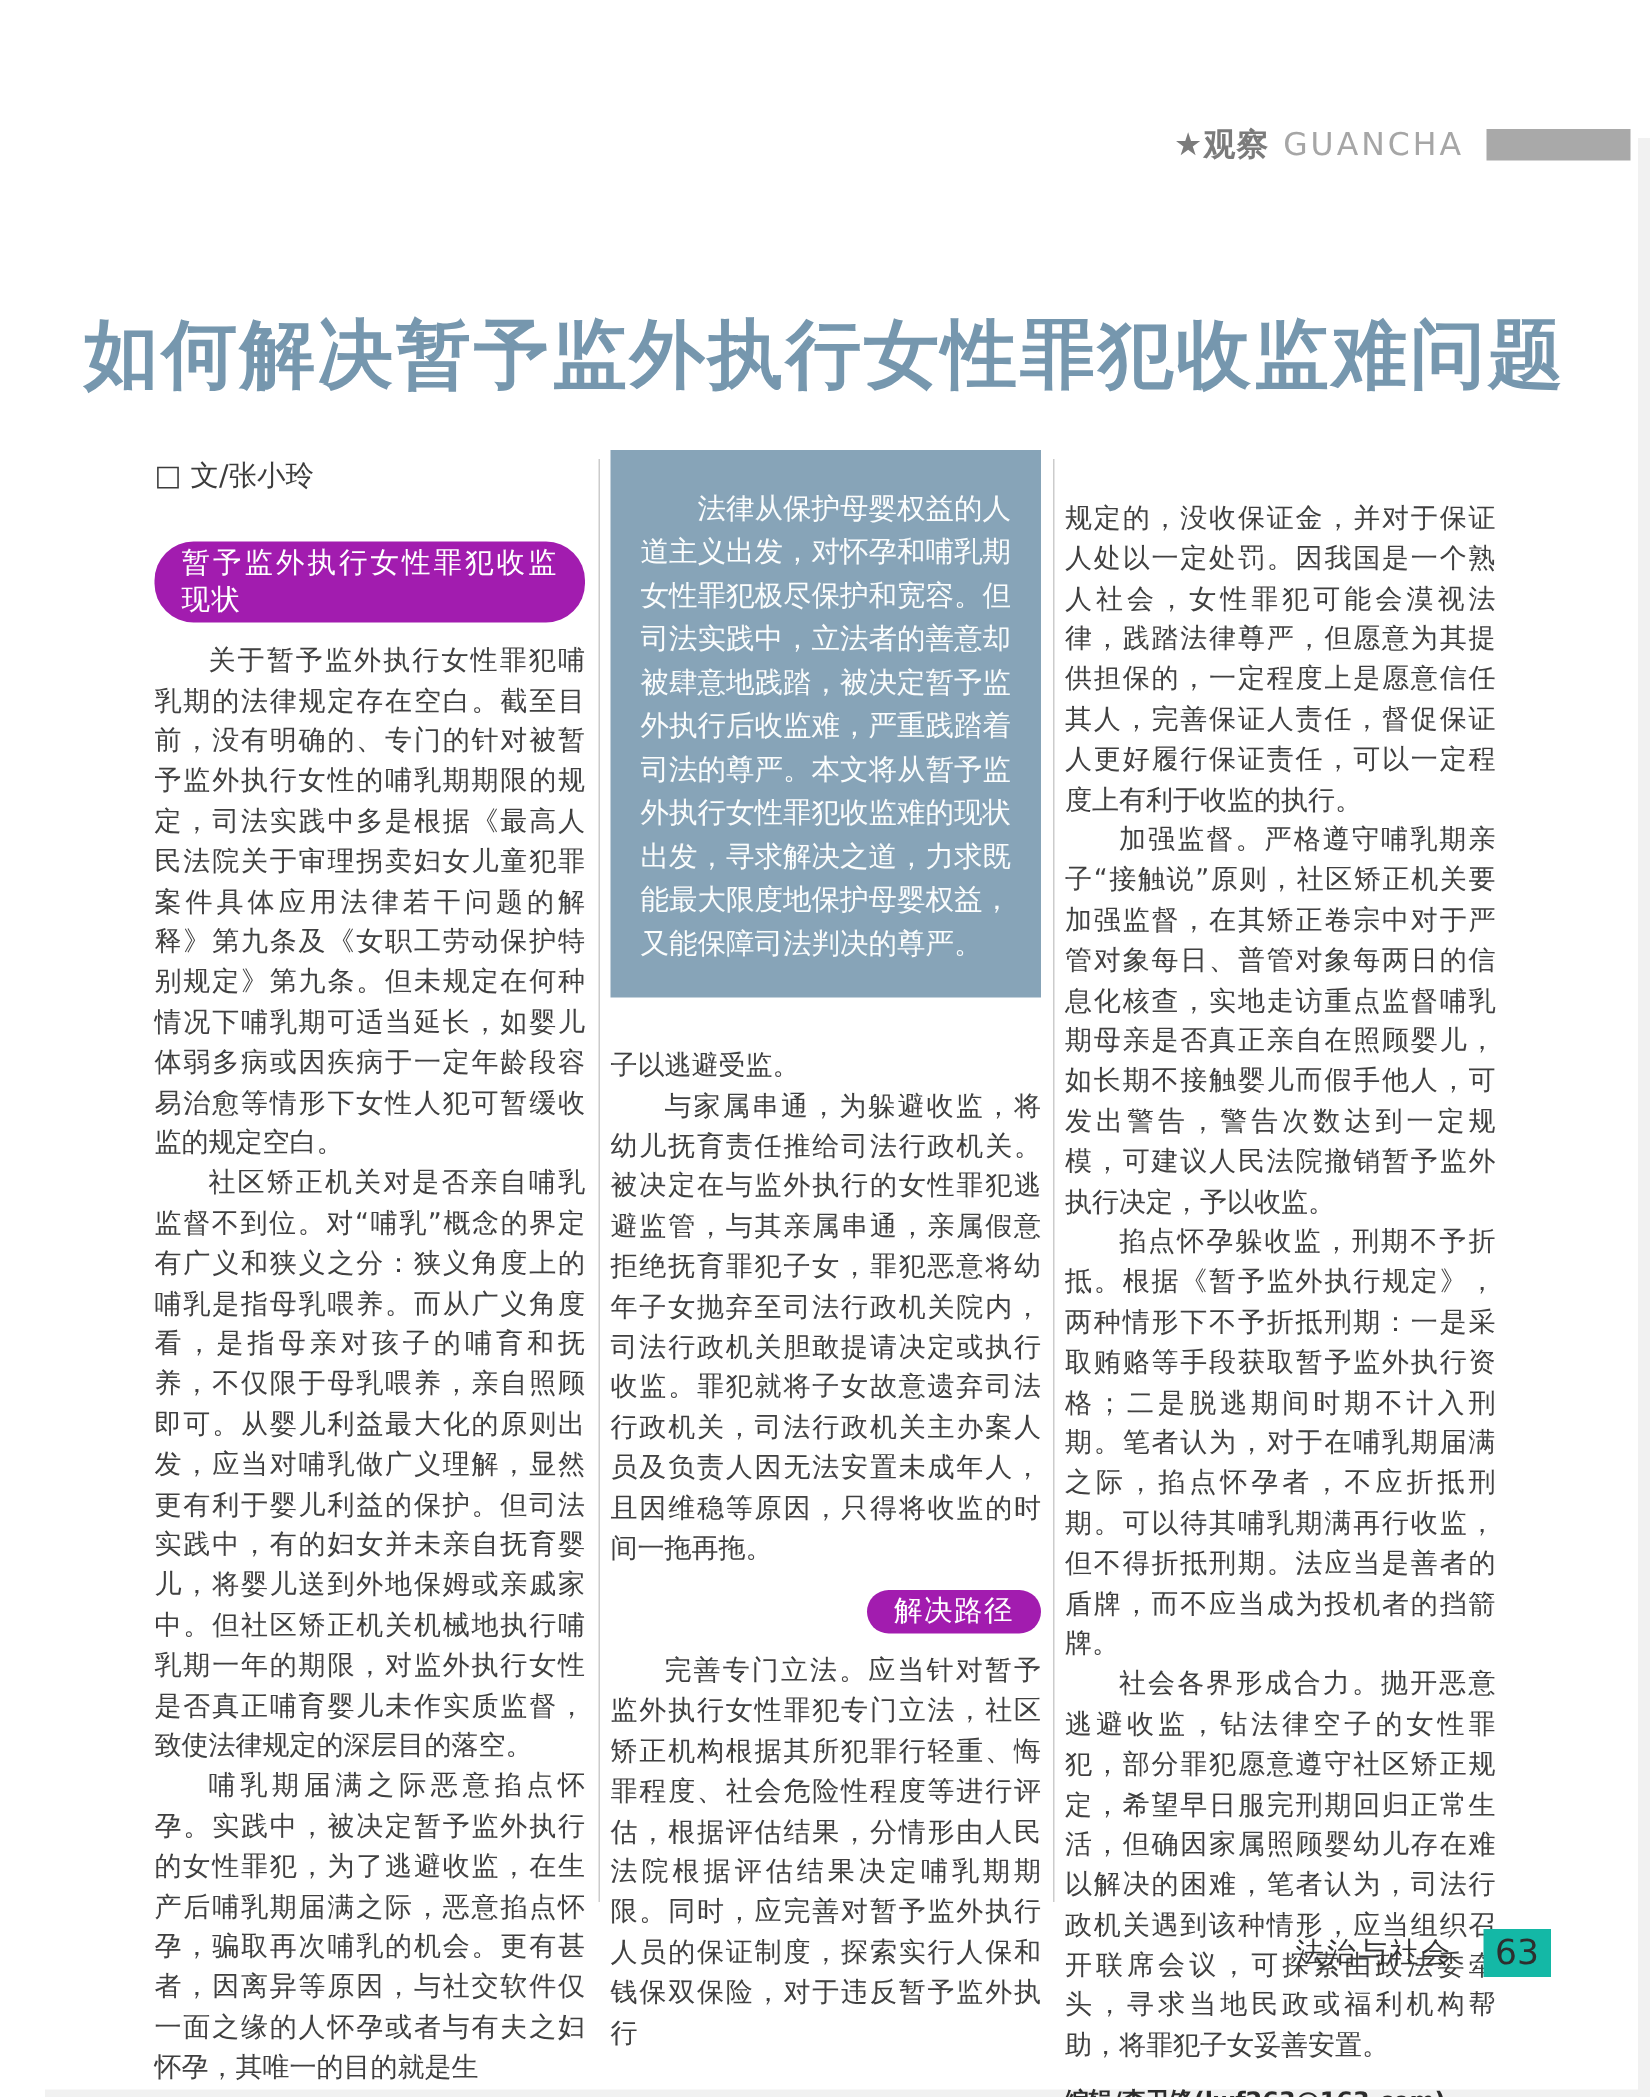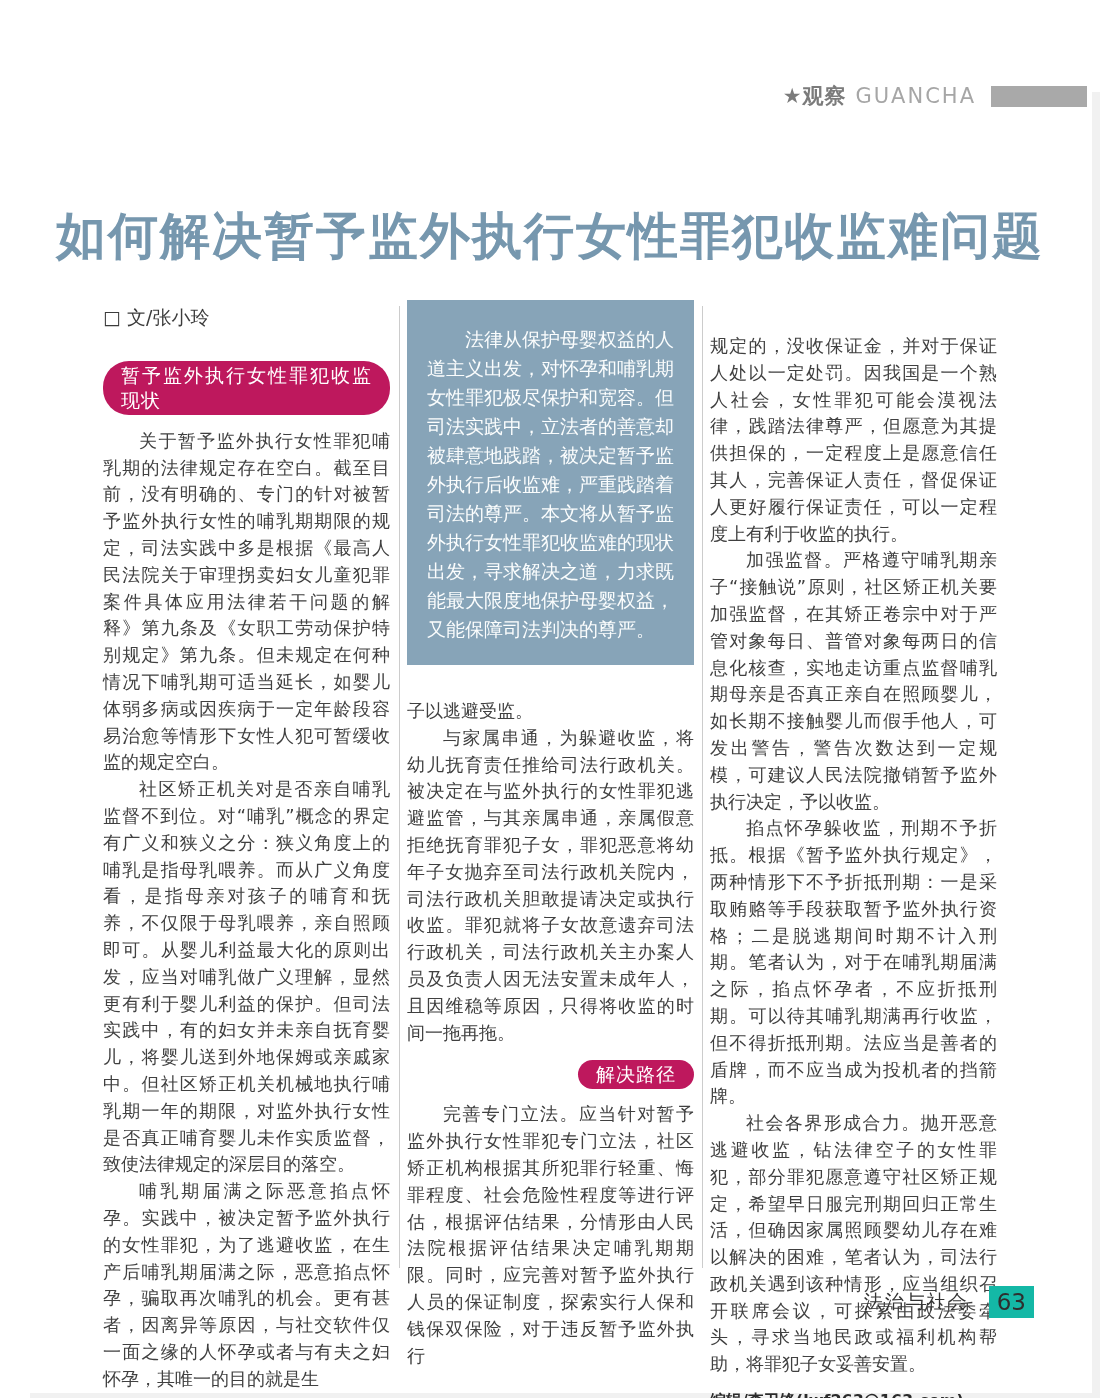--- a/index.html
+++ b/index.html
@@ -24,21 +24,21 @@
   .col{position:absolute;top:300px;width:287px;font-size:18px;line-height:26.8px;
     color:#404040;text-align:justify;word-break:break-all;}
   .col1{left:103px;}
   .col2{left:407px;}
   .col3{left:710px;}
   .divider{position:absolute;top:306px;height:962px;width:1px;background:#cccccc;}
   .d1{left:399px;}
   .d2{left:702px;}
 
   .byline{font-size:19px;color:#3c3c3c;margin:4px 0 30px 0;text-align:left;}
-  .sec-badge{display:inline-block;background:#be185d;color:#ffffff;font-size:19px;
+  .sec-badge{display:inline-block;background:#a21caf;color:#ffffff;font-size:19px;
     padding:2px 18px;line-height:25px;letter-spacing:1px;border-radius:26px;}
   .badge-top{margin-bottom:13px;}
   .badge-row{text-align:right;margin:14px 0 12px 0;}
   p{margin:0;}
   .indent{text-indent:2em;}
   .noindent{text-indent:0;margin-top:33px;}
 
   .intro-box{background:#87a4b8;color:#fbfdfd;padding:25px 20px 21px 20px;margin-bottom:6px;
     font-size:19px;line-height:29px;text-align:justify;word-break:break-all;}
   .intro-box p{text-indent:2em;}

